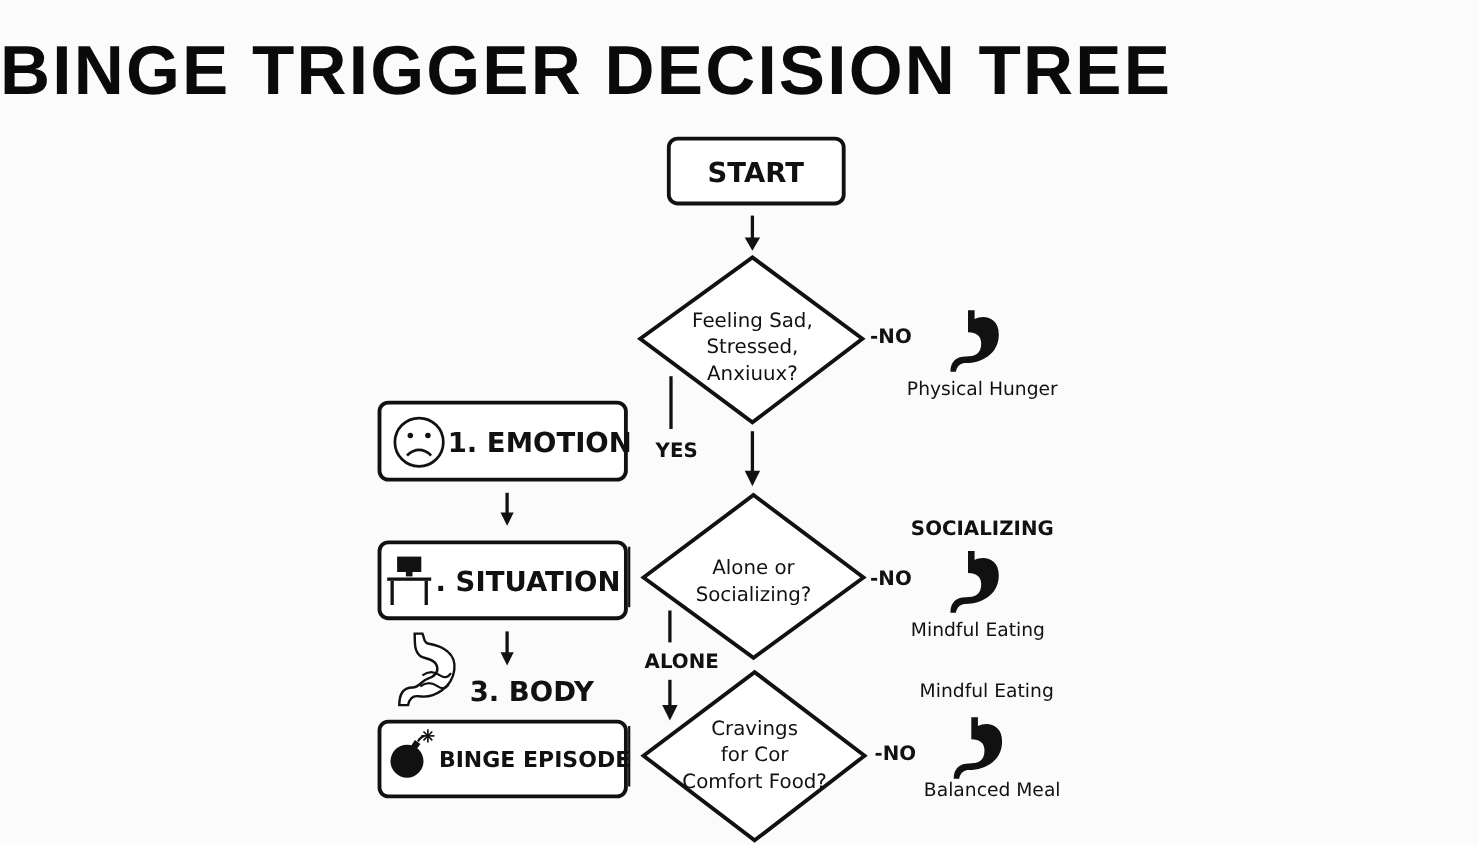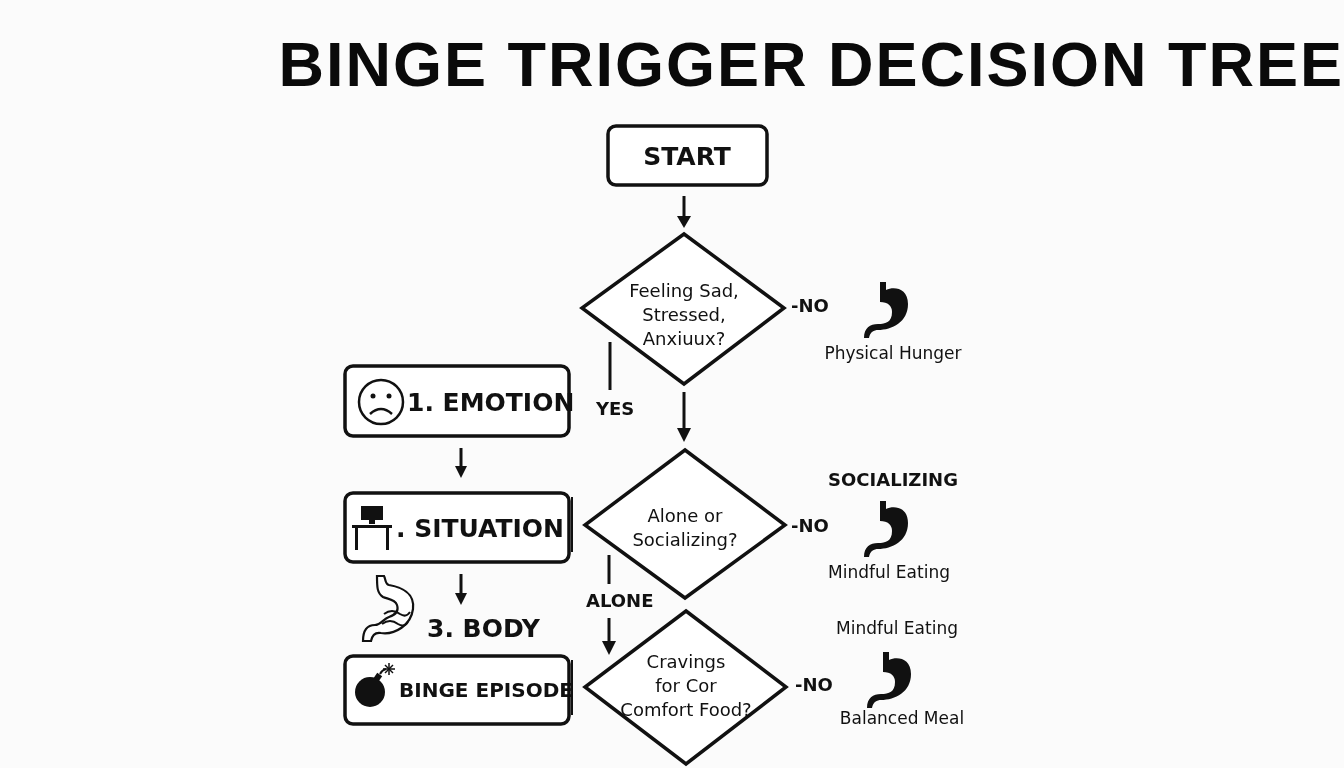--- a/index.html
+++ b/index.html
@@ -1,18 +1,18 @@
 <!DOCTYPE html>
 <html><head>
 <meta charset="utf-8">
 <style>
   html, body { margin:0; padding:0; }
   body { width:1344px; height:768px; background:#fbfbfb; position:relative; overflow:hidden;
          font-family:"DejaVu Sans", sans-serif; color:#111; }
-  #title { position:absolute; left:0; width:1344px; top:28px; text-align:right;
+  #title { position:absolute; left:0; width:1344px; top:28px; text-align:left;
            font-family:"Liberation Sans", sans-serif; font-weight:bold; font-size:63px;
            letter-spacing:2px; color:#0a0a0a; }
   svg#diagram { position:absolute; left:0; top:0; }
   .txt { font-family:"DejaVu Sans", sans-serif; fill:#111; }
   .b { font-weight:bold; }
 </style>
 </head>
 <body>
 
 <div id="title">BINGE TRIGGER DECISION TREE</div>

